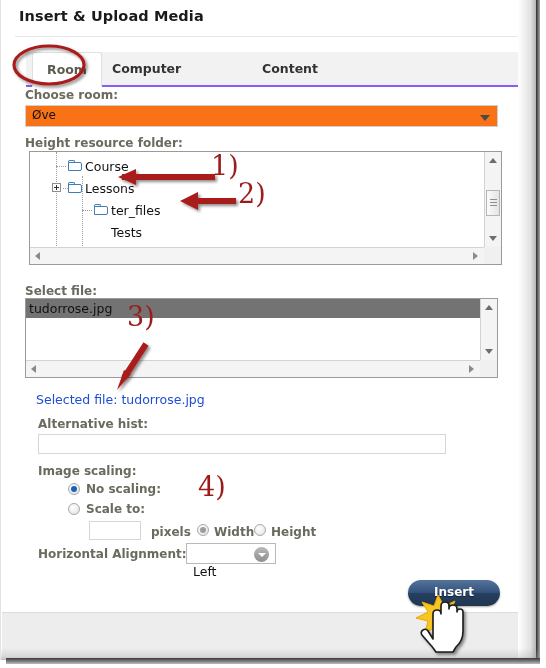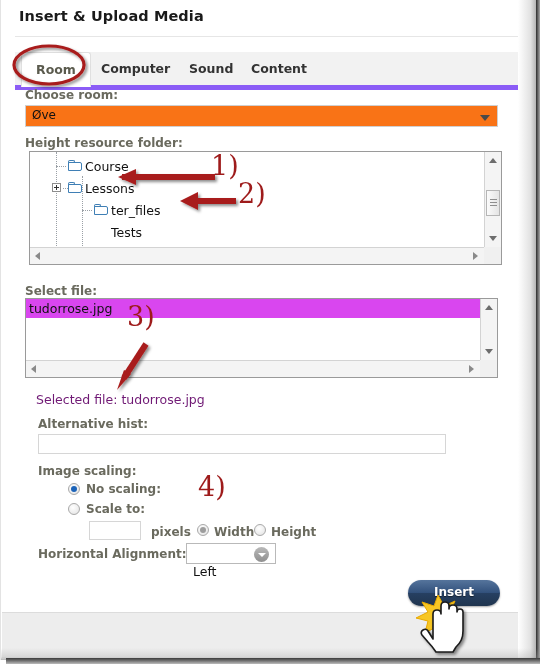--- a/index.html
+++ b/index.html
@@ -19,29 +19,29 @@
      background:linear-gradient(to bottom,rgba(255,255,255,0) 0%,rgba(160,160,160,.30) 75%,rgba(110,110,110,.5) 100%);}
   .frame-left{position:absolute;left:0;top:0;width:1px;height:660px;background:#e3e3e3;}
 
   
   .page{position:absolute;left:1px;top:0;width:517px;height:658px;background:#fff;overflow:hidden;}
 
   .title{position:absolute;left:18px;top:8px;font-size:14.5px;font-weight:bold;color:#1a1a1a;letter-spacing:.1px;}
   .title-rule{position:absolute;left:14px;top:36px;width:503px;height:1px;background:#e6e6e6;}
 
   
-  .tabbar{position:absolute;left:14px;top:52px;width:503px;height:33px;
-          background:#f2f2f2;border-bottom:5px solid #8b5cf6;}
+  .tabbar{position:absolute;left:25px;top:52px;width:503px;height:33px;
+          background:#f2f2f2;border-bottom:2px solid #8b5cf6;}
   .tab{position:absolute;top:0;height:33px;line-height:33px;font-size:12.5px;font-weight:bold;
        color:#333;padding:0 14px;white-space:nowrap;}
   .tab.active{background:#ffffff;color:#5b5b4e;border-left:1px solid #e0e0e0;border-right:1px solid #e0e0e0;
        border-top:1px solid #e0e0e0;border-bottom:1px solid #ffffff;border-radius:3px 3px 0 0;}
 
   .label{position:absolute;font-size:12px;font-weight:bold;color:#6a6a5e;}
-  .plain{position:absolute;font-size:12.5px;color:#701a75;text-align:right;}
+  .plain{position:absolute;font-size:12.5px;color:#1d4ed8;text-align:right;}
 
   
   .room-select{position:absolute;left:24px;top:105px;width:473px;height:22px;
        background:#f97316;border:1px solid #cfcfcf;box-sizing:border-box;}
   .room-select .val{position:absolute;left:6px;top:2px;font-size:12px;color:#111;}
   .room-select .caret{position:absolute;right:7px;top:9px;width:0;height:0;
        border-left:5px solid transparent;border-right:5px solid transparent;border-top:6px solid #4a4a4a;}
 
   
   .panel{position:absolute;background:#fff;border:1px solid #9a9a9a;box-sizing:border-box;}
@@ -77,21 +77,21 @@
   .expander .vbar{position:absolute;left:3px;top:1px;width:1px;height:5px;background:#333;}
   .folder{position:absolute;width:14px;height:11px;}
   .folder .fb{position:absolute;left:0;top:2px;width:14px;height:9px;border:1px solid #3f7fb5;
       border-radius:0 2px 2px 0;background:#fff;box-sizing:border-box;}
   .folder .ft{position:absolute;left:0;top:0;width:7px;height:3px;border:1px solid #3f7fb5;
       border-bottom:none;border-radius:2px 2px 0 0;background:#fff;box-sizing:border-box;}
 
   
   .flist{position:relative;font-size:12.5px;color:#111;}
   .frow{height:19px;line-height:19px;padding-left:3px;white-space:nowrap;}
-  .frow.sel{background:#d946ef;}
+  .frow.sel{background:#737373;}
 
   
   .textinput{position:absolute;background:#fff;border:1px solid #d6d6d6;box-sizing:border-box;}
   .radio{position:absolute;width:12px;height:12px;border-radius:50%;
       background:radial-gradient(circle at 40% 35%,#ffffff 0%,#eaeaea 70%,#cdcdcd 100%);
       border:1px solid #a9a9a9;box-sizing:border-box;}
   .radio.on-blue:after{content:"";position:absolute;left:2px;top:2px;width:6px;height:6px;border-radius:50%;background:#1c63b8;}
   .radio.on-gray:after{content:"";position:absolute;left:2px;top:2px;width:6px;height:6px;border-radius:50%;background:#9d9d9d;}
 
   .align-select{position:absolute;left:185px;top:543px;width:90px;height:21px;background:#fff;border:1px solid #b9b9b9;box-sizing:border-box;}
@@ -121,21 +121,20 @@
 <div class="shot">
 
   <div class="page">
 
     <div class="title">Insert &amp; Upload Media</div>
     <div class="title-rule"></div>
 
     <div class="tabbar">
       <div class="tab active" style="left:6px;">Room</div>
       <div class="tab" style="left:72px;">Computer</div>
-      <div class="tab" style="left:160px;">Sound</div>
       <div class="tab" style="left:222px;">Content</div>
     </div>
 
     <div class="label" style="left:24px;top:88px;">Choose room:</div>
     <div class="room-select">
       <div class="val">Øve</div>
       <div class="caret"></div>
     </div>
 
     <div class="label" style="left:24px;top:136px;">Height resource folder:</div>

